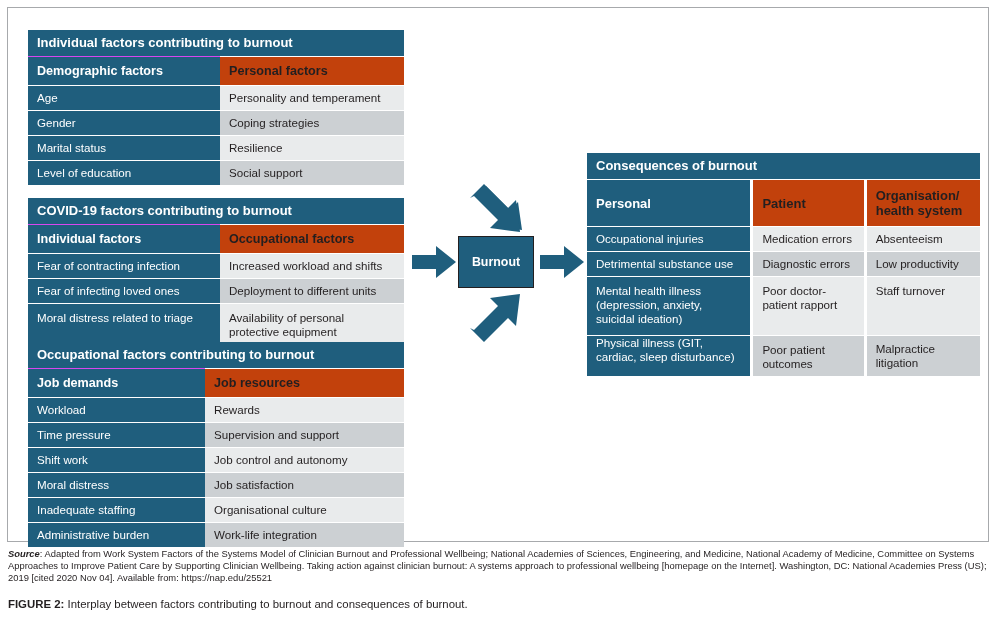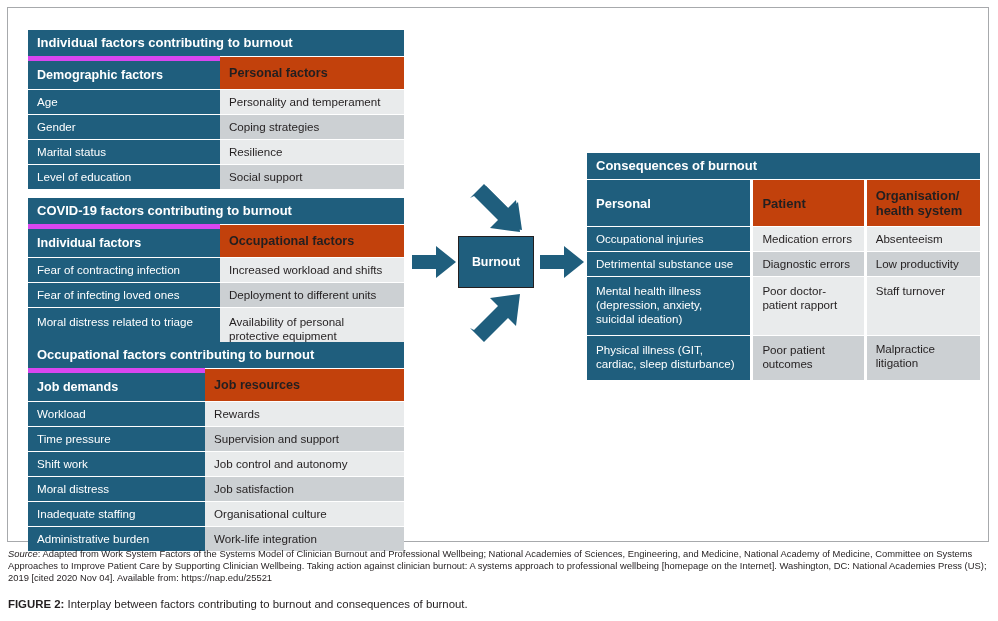--- a/index.html
+++ b/index.html
@@ -47,21 +47,21 @@
     color:#ffffff;
     border-top:1px solid #ffffff;
   }
   .cell-right{
     color:#231f20;
     border-top:1px solid #ffffff;
   }
   .shade-a{background:#e9ebec;}
   .shade-b{background:#ccd0d3;}
   .head .cell{font-weight:bold;font-size:12.6px;padding-top:7px;padding-bottom:7px;}
-  .head .cell-left{border-top:5px solid #d946ef;}
+  .head .cell-left{border-top:1px solid #d946ef;}
   .head .cell-right{background:#c2410c;}
 
   
   #tbl-individual{left:20px;top:22px;width:376px;}
   #tbl-individual .c1{width:192px;}
   #tbl-individual .c2{width:184px;}
 
   
   #tbl-covid{left:20px;top:190px;width:376px;}
   #tbl-covid .c1{width:192px;}
@@ -100,21 +100,21 @@
 
   
   .source{
     position:absolute;
     left:8px; top:548px; width:982px;
     font-size:9.4px;
     line-height:12.2px;
     color:#231f20;
     text-align:left;
   }
-  .source .src-label{font-style:italic;}
+  .source .src-label{font-style:italic;font-weight:bold;}
   .caption{
     position:absolute;
     left:8px; top:597px; width:982px;
     font-size:11.4px;
     line-height:14px;
     color:#231f20;
   }
   .caption b{font-weight:bold;}
 </style>
 </head>
@@ -231,21 +231,21 @@
           <div class="cell cell-right c3 shade-b">Low productivity</div>
         </div>
         <div class="row">
           <div class="cell cell-left c1 multiline" style="padding-top:7px;padding-bottom:9px;">Mental health illness (depression, anxiety, suicidal ideation)</div>
           <div class="gapcol"></div>
           <div class="cell cell-right c2 shade-a multiline" style="padding-top:7px;">Poor doctor-patient rapport</div>
           <div class="gapcol"></div>
           <div class="cell cell-right c3 shade-a multiline" style="padding-top:7px;">Staff turnover</div>
         </div>
         <div class="row">
-          <div class="cell cell-left c1 multiline" style="padding-top:7px;padding-bottom:9px;">Physical illness (GIT, cardiac, sleep disturbance)</div>
+          <div class="cell cell-left c1 multiline" style="padding-top:0;padding-bottom:9px;">Physical illness (GIT, cardiac, sleep disturbance)</div>
           <div class="gapcol"></div>
           <div class="cell cell-right c2 shade-b multiline" style="padding-top:7px;">Poor patient outcomes</div>
           <div class="gapcol"></div>
           <div class="cell cell-right c3 shade-b multiline" style="padding-top:6px;">Malpractice litigation</div>
         </div>
       </div>
     </div>
 
     <div id="burnout-box">
       <span>Burnout</span>

